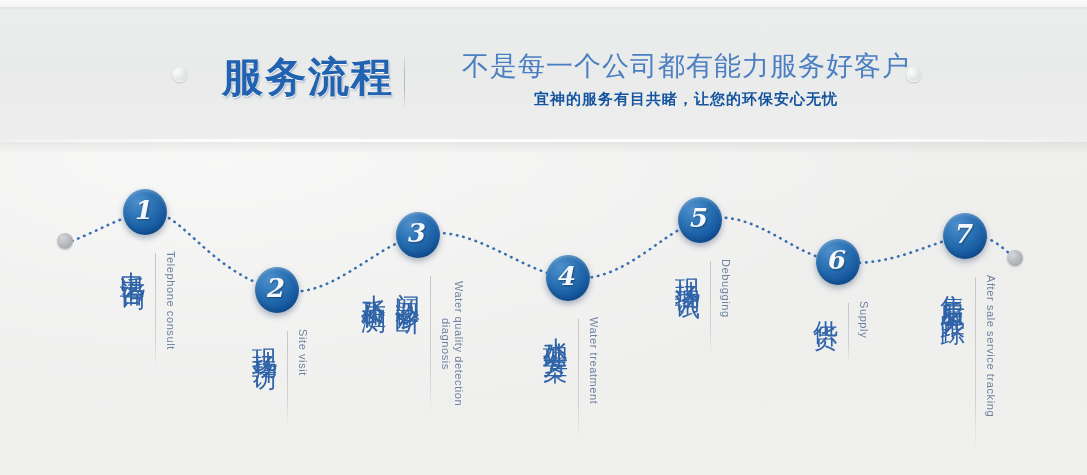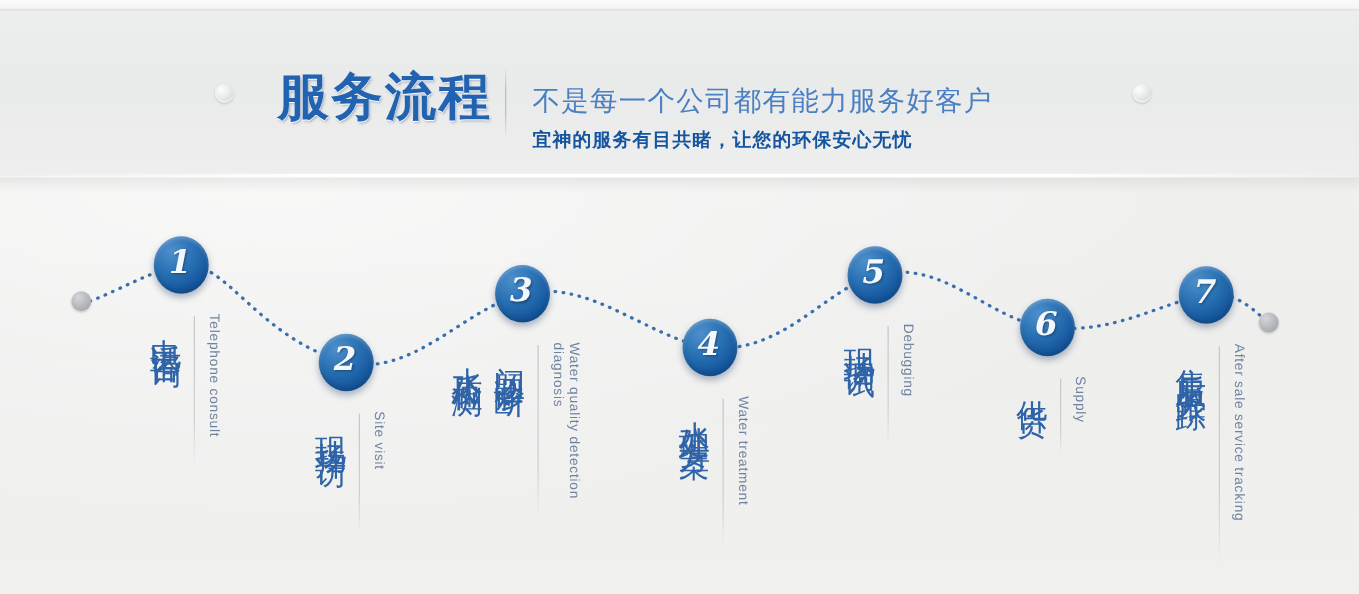--- a/index.html
+++ b/index.html
@@ -6,20 +6,21 @@
   body{
     width:1087px;height:475px;
     background:#f1f1f0;
     font-family:"Liberation Sans","DejaVu Sans",sans-serif;
     overflow:hidden;position:relative;
   }
   #stage{position:absolute;inset:0;
     background:
       radial-gradient(ellipse at 20% 30%, rgba(255,255,255,.55), rgba(255,255,255,0) 60%),
       linear-gradient(180deg,#f2f2f1 0%, #eeeeed 55%, #f0f0ef 100%);
+    text-align: center;
   }
   
   .topstrip{position:absolute;left:0;top:0;width:1087px;height:8px;
     background:linear-gradient(180deg,#fbfbfb,#f4f4f3);}
   .topstrip:after{content:"";position:absolute;left:0;bottom:0;width:100%;height:1px;background:#e3e3e2;}
   .banner{position:absolute;left:0;top:8px;width:1087px;height:132px;
     background:linear-gradient(180deg,#eceded 0%,#e9eaea 45%,#eeeeee 100%);
     border-top:1px solid #e6e6e6;}
   .banner-edge{position:absolute;left:0;top:139px;width:1087px;height:3px;
     background:linear-gradient(90deg,rgba(255,255,255,0) 0%,rgba(255,255,255,.95) 22%,rgba(255,255,255,1) 50%,rgba(255,255,255,.95) 78%,rgba(255,255,255,0) 100%);}
@@ -32,22 +33,22 @@
   #screw-right{left:906px;top:67px;}
 
   .title{position:absolute;left:222px;top:50px;
     font-size:41px;font-weight:bold;letter-spacing:2px;
     color:#2163b0;
     text-shadow:0 1px 0 #ffffff, 1px 2px 2px rgba(40,70,120,.35);
     font-family:"DejaVu Sans","Liberation Sans",sans-serif;}
   .title-rule{position:absolute;left:404px;top:52px;width:1px;height:58px;
     background:linear-gradient(180deg,rgba(190,190,190,0),#b9bcbe 35%,#b9bcbe 65%,rgba(190,190,190,0));}
   .subwrap{position:absolute;left:426px;top:54px;width:520px;}
-  .sub1{font-size:22px;color:#4a7fc1;letter-spacing:1px;line-height:28px;
-    font-family:Liberation Sans, sans-serif;margin-top:13px;}
+  .sub1{font-size:27px;color:#4a7fc1;letter-spacing:1px;line-height:28px;
+    font-family:Liberation Mono, monospace;}
   .sub2{font-size:15px;font-weight:bold;color:#15549f;letter-spacing:1px;line-height:30px;margin-top:2px;
     font-family:"DejaVu Sans","Liberation Sans",sans-serif;}
 
   
   #flow{position:absolute;left:0;top:150px;width:1087px;height:325px;}
   #pathsvg{position:absolute;left:0;top:0;width:1087px;height:325px;}
 
   .node{position:absolute;}
   .bubble{position:absolute;width:44px;height:46px;border-radius:50%;
     background:radial-gradient(circle at 33% 26%,#4e8fcb 0%,#2a72b4 38%,#14559c 72%,#0c4783 100%);

